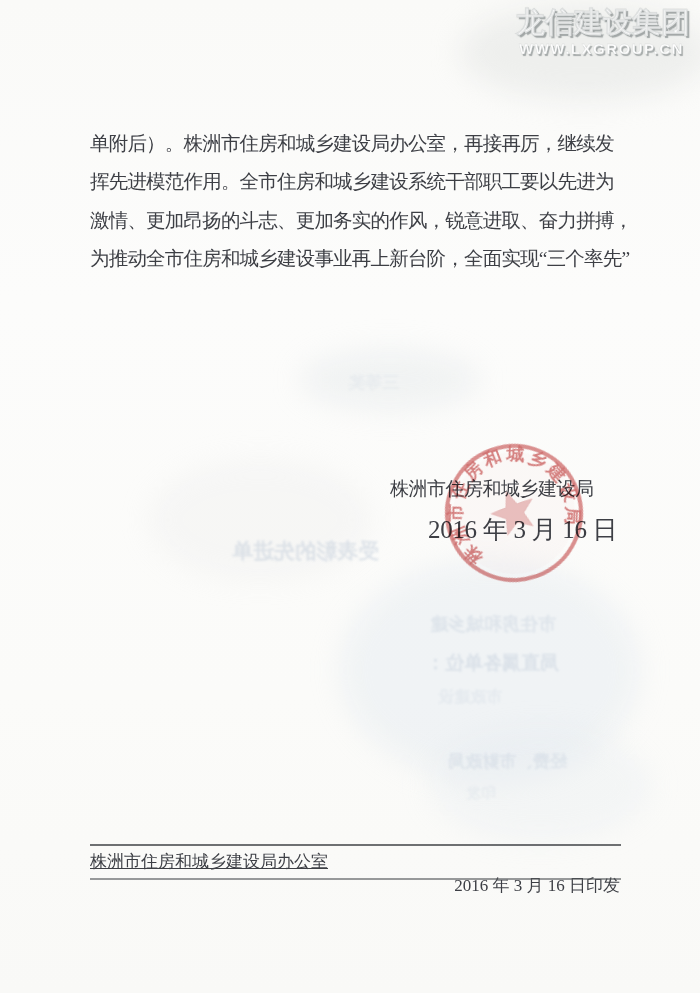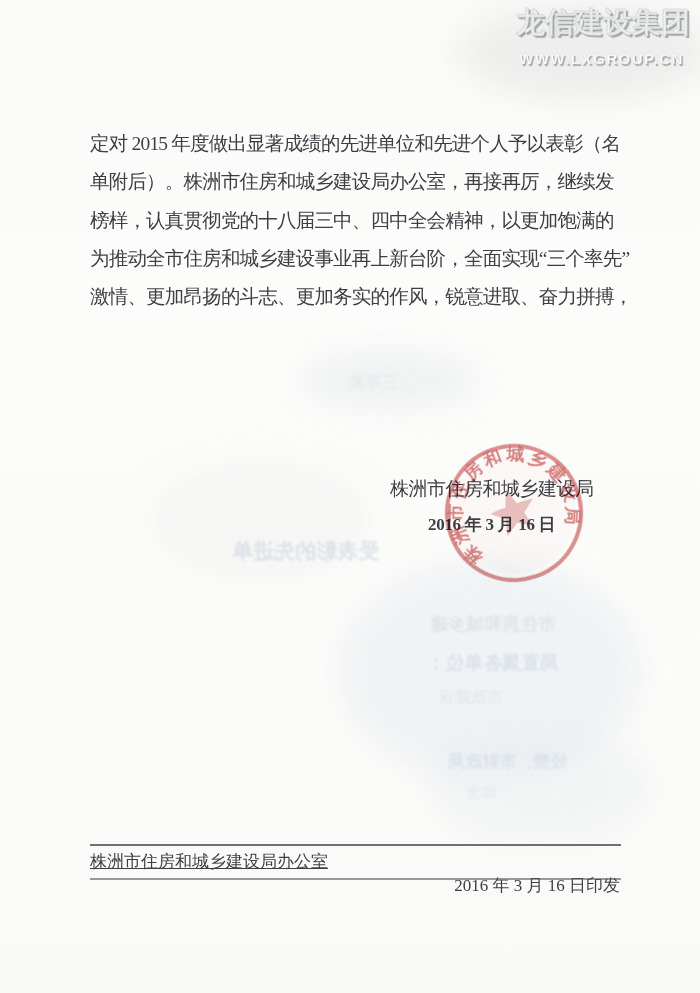--- a/index.html
+++ b/index.html
@@ -20,34 +20,34 @@
   .c5{left:430px;top:730px;width:220px;height:110px;background:rgba(218,227,236,.22);}
   
   .watermark{position:absolute;left:516px;top:7px;width:182px;
     font-family:"Liberation Sans","DejaVu Sans",sans-serif;font-weight:bold;}
   .wm-cn{
     font-size:29px;line-height:31px;letter-spacing:0px;color:#fdfdfd;
     text-shadow:2px 2px 1px rgba(148,154,154,.85),0 0 1px rgba(170,175,175,.6);
     -webkit-text-stroke:0.5px rgba(175,180,180,.35);
     white-space:nowrap;}
   .wm-url{
-    margin-top:12px;margin-left:3px;
+    margin-top:2px;margin-left:3px;
     font-size:15px;letter-spacing:1.5px;color:#fdfdfd;
     text-shadow:1.5px 1.5px 1px rgba(150,156,156,.85);
     -webkit-text-stroke:0.4px rgba(175,180,180,.35);
     white-space:nowrap;}
   
   .body-text{position:absolute;left:90px;top:125px;width:536px;}
   .body-line{
     height:38.3px;line-height:38.3px;
     font-size:19.5px;letter-spacing:-0.8px;
     white-space:nowrap;color:#3d3f45;}
   
   .sig-org{position:absolute;left:390px;top:476px;font-size:19px;letter-spacing:-0.5px;white-space:nowrap;}
-  .sig-date{position:absolute;left:428px;top:513px;font-size:17px;letter-spacing:-0.3px;white-space:nowrap;font-weight:bold;}
+  .sig-date{position:absolute;left:428px;top:513px;font-size:25px;letter-spacing:-0.3px;white-space:nowrap;}
   
   .seal{
     position:absolute;left:443px;top:442px;width:142px;height:142px;
     transform:rotate(-20deg);
     mix-blend-mode:multiply;
     opacity:.88;filter:blur(.3px);}
   .seal text{font-family:"Liberation Serif","DejaVu Serif",serif;font-weight:bold;}
   
   .bleed{
     position:absolute;transform:scaleX(-1);filter:blur(1.3px);
@@ -84,25 +84,24 @@
 
   <div class="bleed b2">三等奖</div>
   <div class="bleed b1">受表彰的先进单</div>
   <div class="bleed b3">市住房和城乡建</div>
   <div class="bleed b4">局直属各单位：</div>
   <div class="bleed b5">市政建设</div>
   <div class="bleed b6">经费、市财政局</div>
   <div class="bleed b7">印发</div>
 
   <div class="body-text">
-    <div class="body-line">定对 2015 年度做出显著成绩的先进单位和先进个人予以表彰（名</div>
     <div class="body-line">单附后）。株洲市住房和城乡建设局办公室，再接再厉，继续发</div>
-    <div class="body-line">榜样，认真贯彻党的十八届三中、四中全会精神，以更加饱满的</div>
+    <div class="body-line">挥先进模范作用。全市住房和城乡建设系统干部职工要以先进为</div>
+    <div class="body-line">激情、更加昂扬的斗志、更加务实的作风，锐意进取、奋力拼搏，</div>
     <div class="body-line">为推动全市住房和城乡建设事业再上新台阶，全面实现“三个率先”</div>
-    <div class="body-line">激情、更加昂扬的斗志、更加务实的作风，锐意进取、奋力拼搏，</div>
   </div>
 
   <div class="sig-org">株洲市住房和城乡建设局</div>
   <div class="sig-date">2016 年 3 月 16 日</div>
 
   <svg class="seal" viewBox="0 0 140 140">
     <circle cx="70" cy="70" r="60" fill="rgba(240,185,185,0.07)"></circle>
     <circle cx="70" cy="70" r="66" fill="none" stroke="#d06565" stroke-width="4" opacity="0.82"></circle>
     <path id="sealArc" d="M 27.4,99.8 A 52,52 0 1 1 112.6,99.8" fill="none"></path>
     <text font-size="17.5" fill="#cc5c5c" opacity="0.88">

